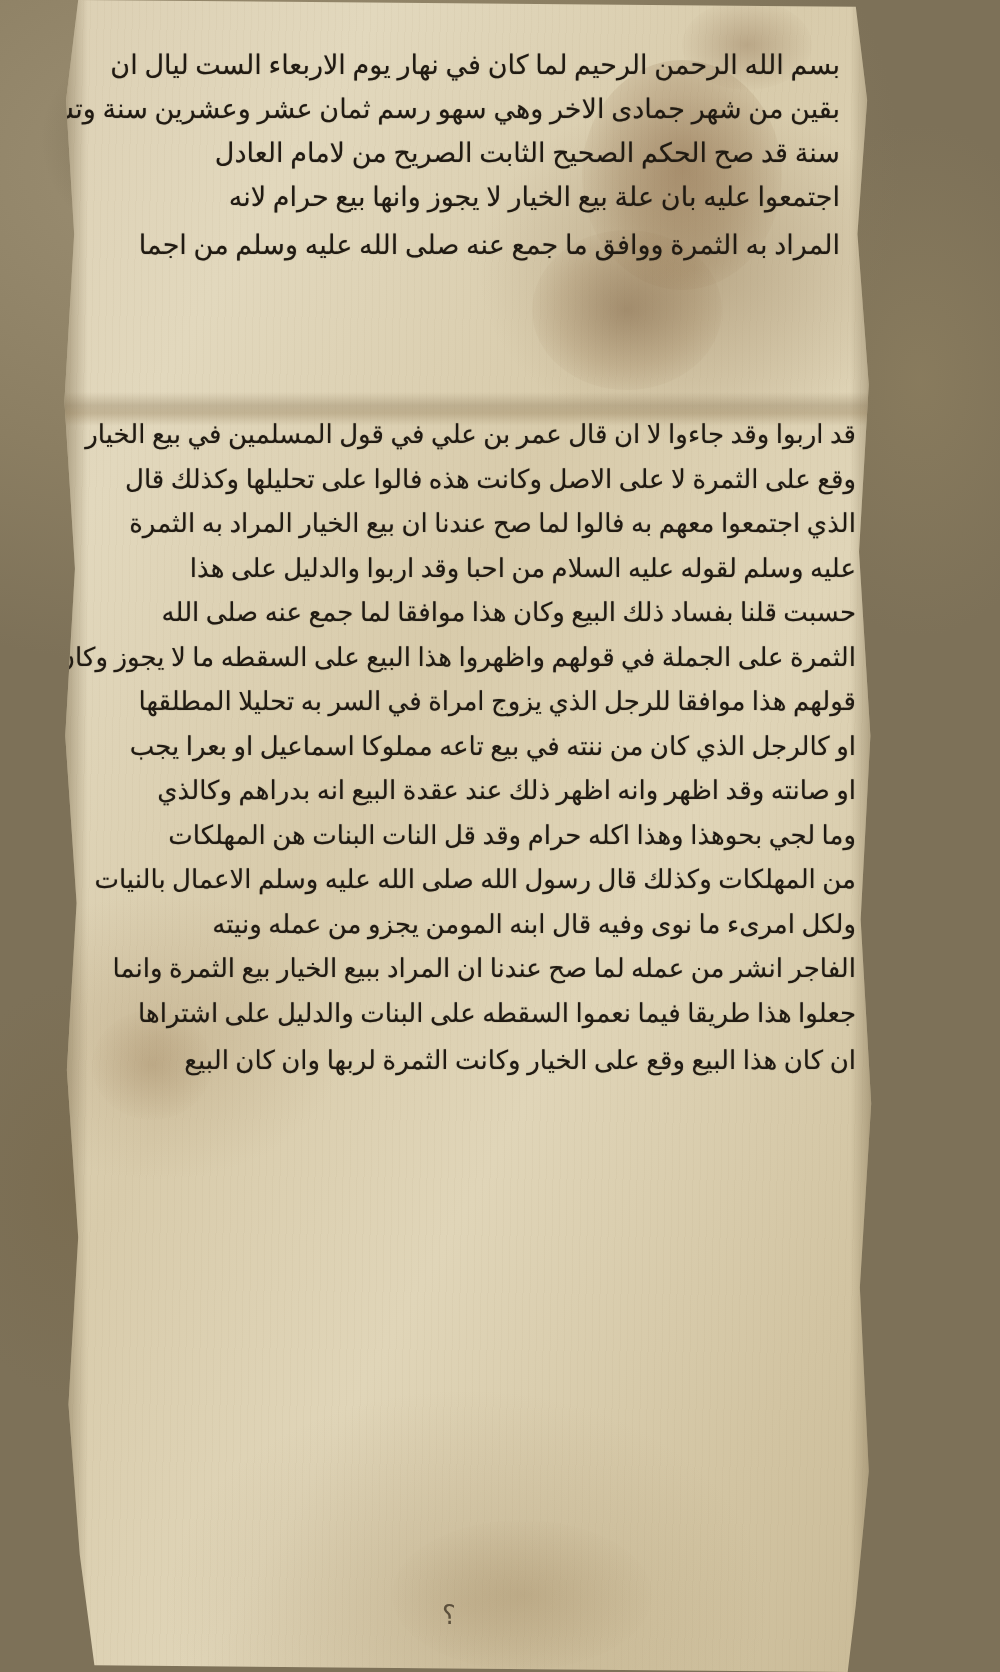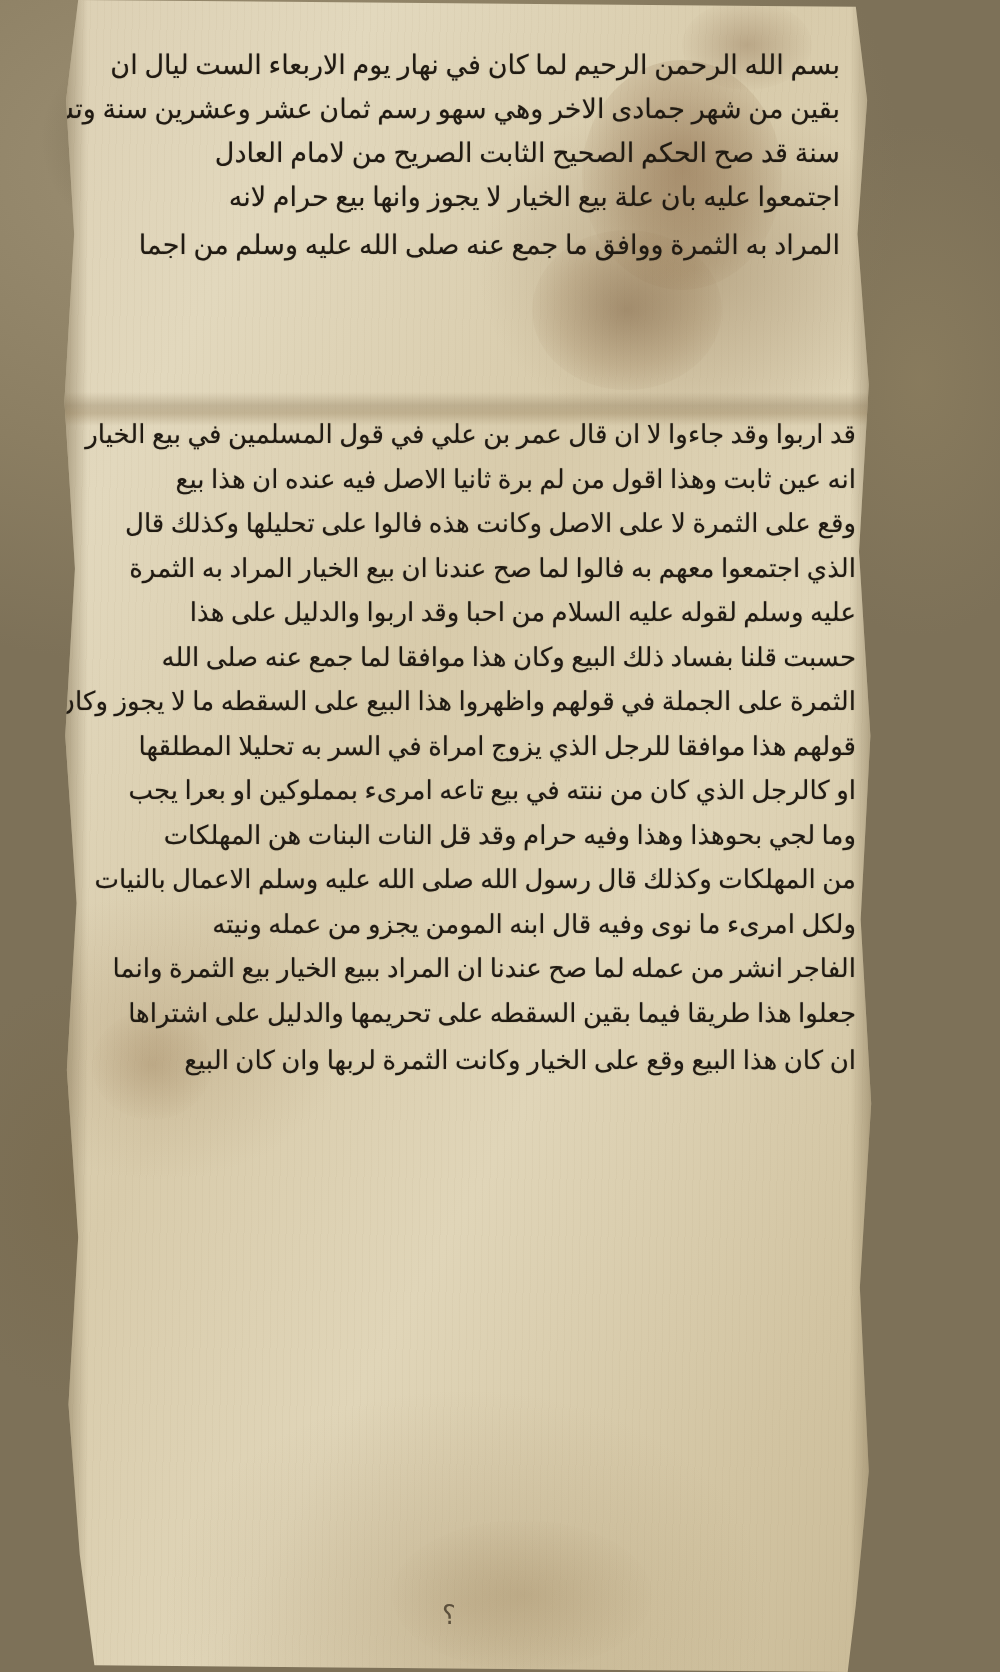--- a/index.html
+++ b/index.html
@@ -175,32 +175,32 @@
       <div class="line">بقين من شهر جمادى الاخر وهي سهو رسم ثمان عشر وعشرين سنة وتسعمائة</div>
       <div class="line">سنة قد صح الحكم الصحيح الثابت الصريح من لامام العادل</div>
       <div class="line">اجتمعوا عليه بان علة بيع الخيار لا يجوز وانها بيع حرام لانه</div>
       <div class="line">المراد به الثمرة ووافق ما جمع عنه صلى الله عليه وسلم من اجما</div>
     </div>
 
     <div id="crease"></div>
 
     <div class="text-block" id="block-main">
       <div class="line">قد اربوا وقد جاءوا لا ان قال عمر بن علي في قول المسلمين في بيع الخيار</div>
-      <div class="line">انه عين ثابت وهذا اقول من لم برة ثانيا الاصل فيه عنده ان هذا بيع</div>
       <div class="line">وقع على الثمرة لا على الاصل وكانت هذه فالوا على تحليلها وكذلك قال</div>
       <div class="line">الذي اجتمعوا معهم به فالوا لما صح عندنا ان بيع الخيار المراد به الثمرة</div>
       <div class="line">عليه وسلم لقوله عليه السلام من احبا وقد اربوا والدليل على هذا</div>
       <div class="line">حسبت قلنا بفساد ذلك البيع وكان هذا موافقا لما جمع عنه صلى الله</div>
       <div class="line">الثمرة على الجملة في قولهم واظهروا هذا البيع على السقطه ما لا يجوز وكان</div>
       <div class="line">قولهم هذا موافقا للرجل الذي يزوج امراة في السر به تحليلا المطلقها</div>
-      <div class="line">او كالرجل الذي كان من ننته في بيع تاعه امرىء بمملوكين او بعرا يجب</div>
-      <div class="line">وما لجي بحوهذا وهذا وفيه حرام وقد قل النات البنات هن المهلكات</div>
+      <div class="line">او كالرجل الذي كان من ننته في بيع تاعه مملوكا اسماعيل او بعرا يجب</div>
+      <div class="line">او صانته وقد اظهر وانه اظهر ذلك عند عقدة البيع انه بدراهم وكالذي</div>
+      <div class="line">وما لجي بحوهذا وهذا اكله حرام وقد قل النات البنات هن المهلكات</div>
       <div class="line">من المهلكات وكذلك قال رسول الله صلى الله عليه وسلم الاعمال بالنيات</div>
       <div class="line">ولكل امرىء ما نوى وفيه قال ابنه المومن يجزو من عمله ونيته</div>
       <div class="line">الفاجر انشر من عمله لما صح عندنا ان المراد ببيع الخيار بيع الثمرة وانما</div>
-      <div class="line">جعلوا هذا طريقا فيما بقين السقطه على تحريمها والدليل على اشتراها</div>
+      <div class="line">جعلوا هذا طريقا فيما نعموا السقطه على البنات والدليل على اشتراها</div>
       <div class="line">ان كان هذا البيع وقع على الخيار وكانت الثمرة لربها وان كان البيع</div>
     </div>
 
     <div id="bottom-mark">؟</div>
 
   </div>
 </div>
 
 </body></html>

